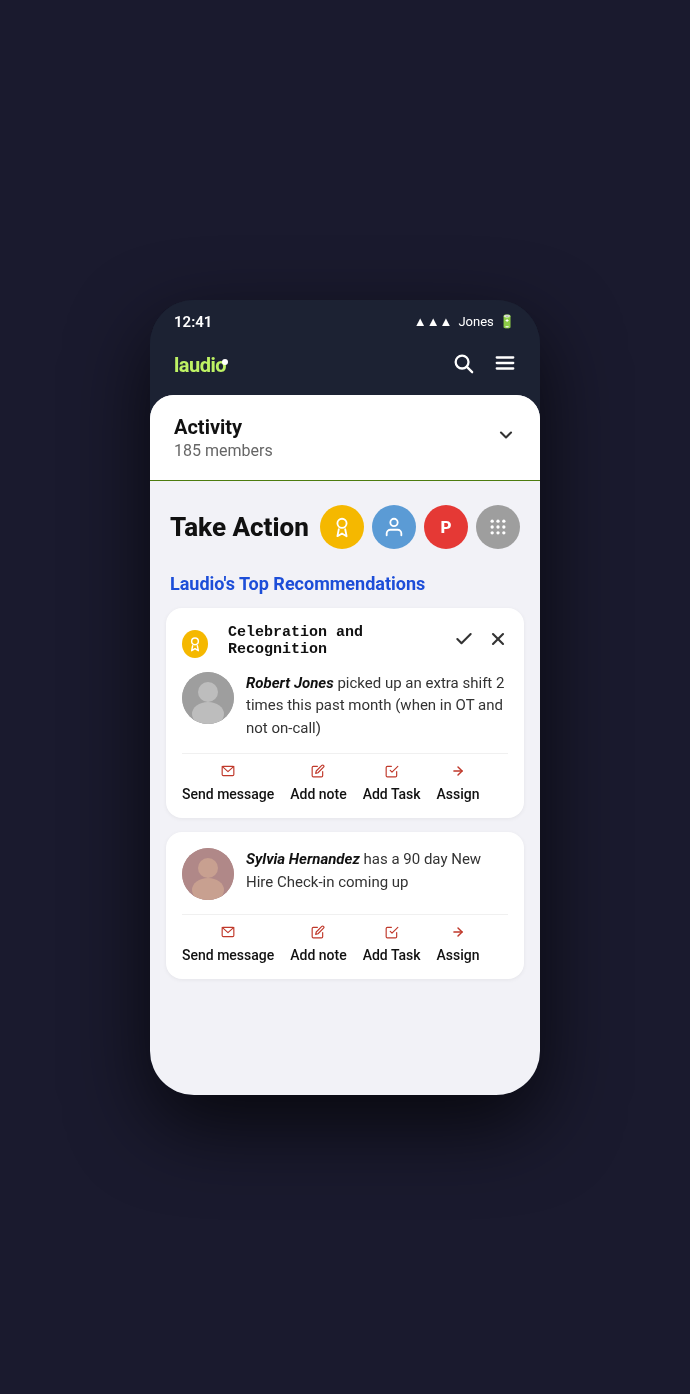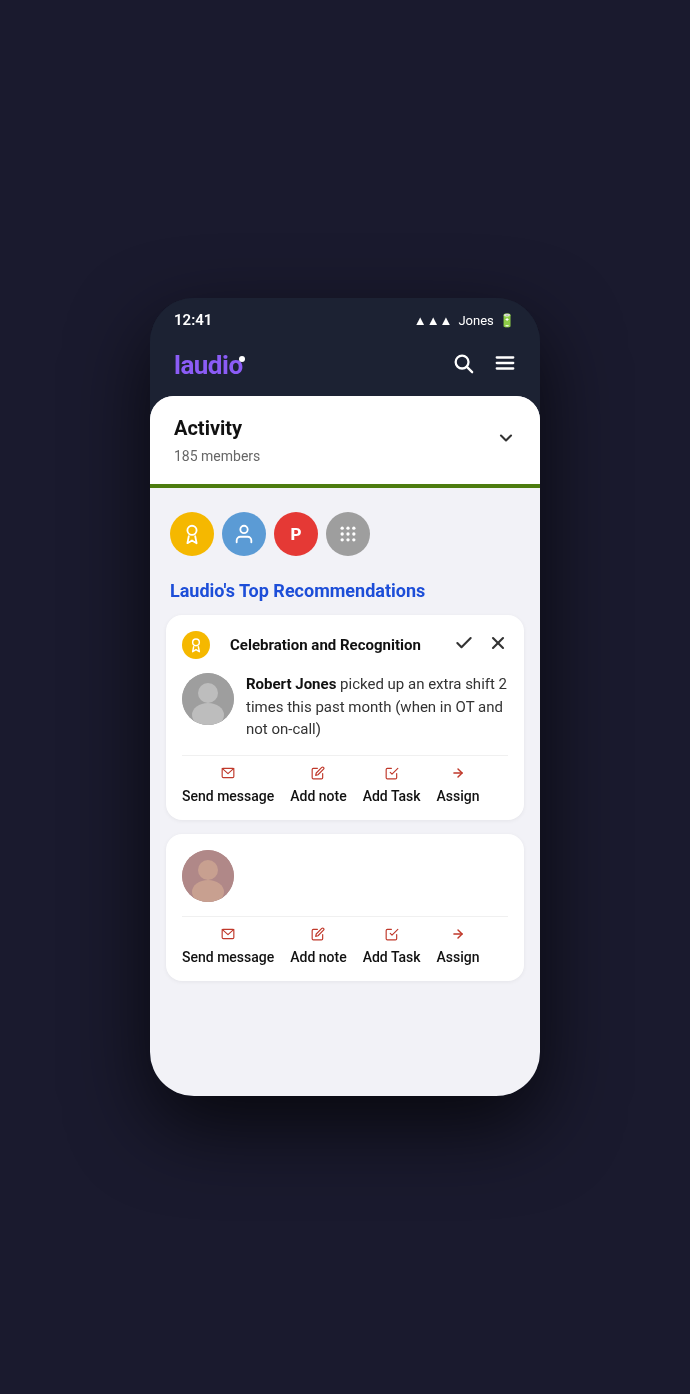--- a/index.html
+++ b/index.html
@@ -52,22 +52,22 @@
 
     .nav-bar {
       background: #1c2233;
       padding: 8px 24px 16px;
       display: flex;
       align-items: center;
       justify-content: space-between;
     }
 
     .logo {
-      color: #8b5cf6;
-      font-size: 26px;
+      color: #bef264;
+      font-size: 20px;
       font-weight: 700;
       letter-spacing: -0.5px;
       position: relative;
     }
 
     .logo-dot {
       display: inline-block;
       width: 6px;
       height: 6px;
       background: #fff;
@@ -97,35 +97,35 @@
     }
 
     .activity-section {
       background: #fff;
       margin: 0;
       padding: 20px 24px;
       border-radius: 24px 24px 0 0;
       display: flex;
       align-items: center;
       justify-content: space-between;
-      border-bottom: 4px solid #4d7c0f;
+      border-bottom: 1px solid #4d7c0f;
     }
 
     .activity-info {}
 
     .activity-title {
       font-size: 20px;
       font-weight: 700;
       color: #111;
     }
 
     .activity-subtitle {
-      font-size: 14px;
+      font-size: 16px;
       color: #666;
-      margin-top: 8px;
+      margin-top: 2px;
     }
 
     .chevron-icon {
       font-size: 20px;
       color: #333;
     }
 
     .main-content {
       padding: 24px 16px;
       background: #f2f2f7;
@@ -185,22 +185,23 @@
 
     .card-header {
       display: flex;
       align-items: center;
       justify-content: space-between;
       margin-bottom: 14px;
     }
 
     .card-type {
       display: flex;
-      align-items: center;
+      align-items: flex-end;
       gap: 20px;
+      font-family: Liberation Mono, monospace;
     }
 
     .card-type-icon {
       width: 28px;
       height: 28px;
       border-radius: 50%;
       display: flex;
       align-items: center;
       justify-content: center;
       font-size: 14px;
@@ -252,20 +253,21 @@
 
     .person-text {
       font-size: 15px;
       color: #333;
       line-height: 1.5;
     }
 
     .person-name {
       font-weight: 700;
       color: #111;
+      font-style: italic;
     }
 
     .divider {
       height: 1px;
       background: #f0f0f0;
       margin: 10px 0;
     }
 
     .card-footer {
       display: flex;
@@ -358,20 +360,21 @@
       <span class="chevron-icon">
         <svg width="20" height="20" viewBox="0 0 24 24" fill="none" stroke="#333" stroke-width="2.5" stroke-linecap="round" stroke-linejoin="round">
           <polyline points="6 9 12 15 18 9"></polyline>
         </svg>
       </span>
     </div>
 
     <div class="main-content">
 
       <div class="take-action-row">
+        <h2 class="take-action-title">Take Action</h2>
         <div class="action-icons-row">
           <div class="action-icon-circle icon-yellow">
             <svg width="22" height="22" viewBox="0 0 24 24" fill="none" stroke="white" stroke-width="2" stroke-linecap="round" stroke-linejoin="round">
               <circle cx="12" cy="8" r="5"></circle>
               <path d="M8.5 14.5L7 22l5-3 5 3-1.5-7.5"></path>
             </svg>
           </div>
           <div class="action-icon-circle icon-blue-light">
             <svg width="22" height="22" viewBox="0 0 24 24" fill="none" stroke="white" stroke-width="2" stroke-linecap="round" stroke-linejoin="round">
               <path d="M20 21v-2a4 4 0 0 0-4-4H8a4 4 0 0 0-4 4v2"></path>
@@ -481,20 +484,23 @@
       <div class="recommendation-card">
 
         <div class="person-row">
           <div class="avatar sylvia-avatar">
             <svg width="52" height="52" viewBox="0 0 52 52">
               <circle cx="26" cy="26" r="26" fill="#b08888"></circle>
               <circle cx="26" cy="20" r="10" fill="#c8a090"></circle>
               <ellipse cx="26" cy="42" rx="16" ry="12" fill="#c8a090"></ellipse>
             </svg>
           </div>
+          <div class="person-text">
+            <span class="person-name">Sylvia Hernandez</span><span> has a 90 day New Hire Check-in coming up</span>
+          </div>
         </div>
 
         <div class="divider"></div>
 
         <div class="card-footer">
           <div class="footer-action">
             <span class="footer-icon">
               <svg width="14" height="14" viewBox="0 0 24 24" fill="none" stroke="#c0392b" stroke-width="2" stroke-linecap="round" stroke-linejoin="round">
                 <rect x="2" y="4" width="20" height="16" rx="2"></rect>
                 <polyline points="2,4 12,13 22,4"></polyline>

